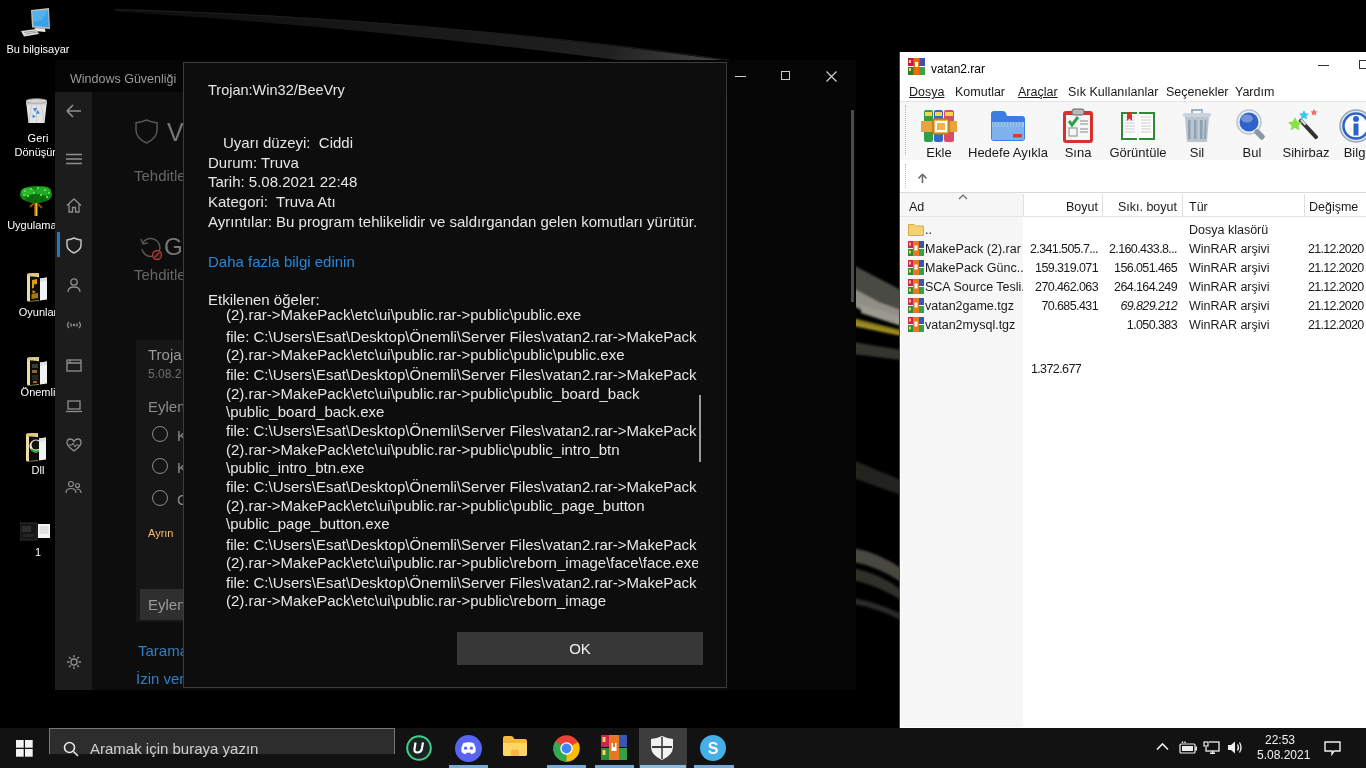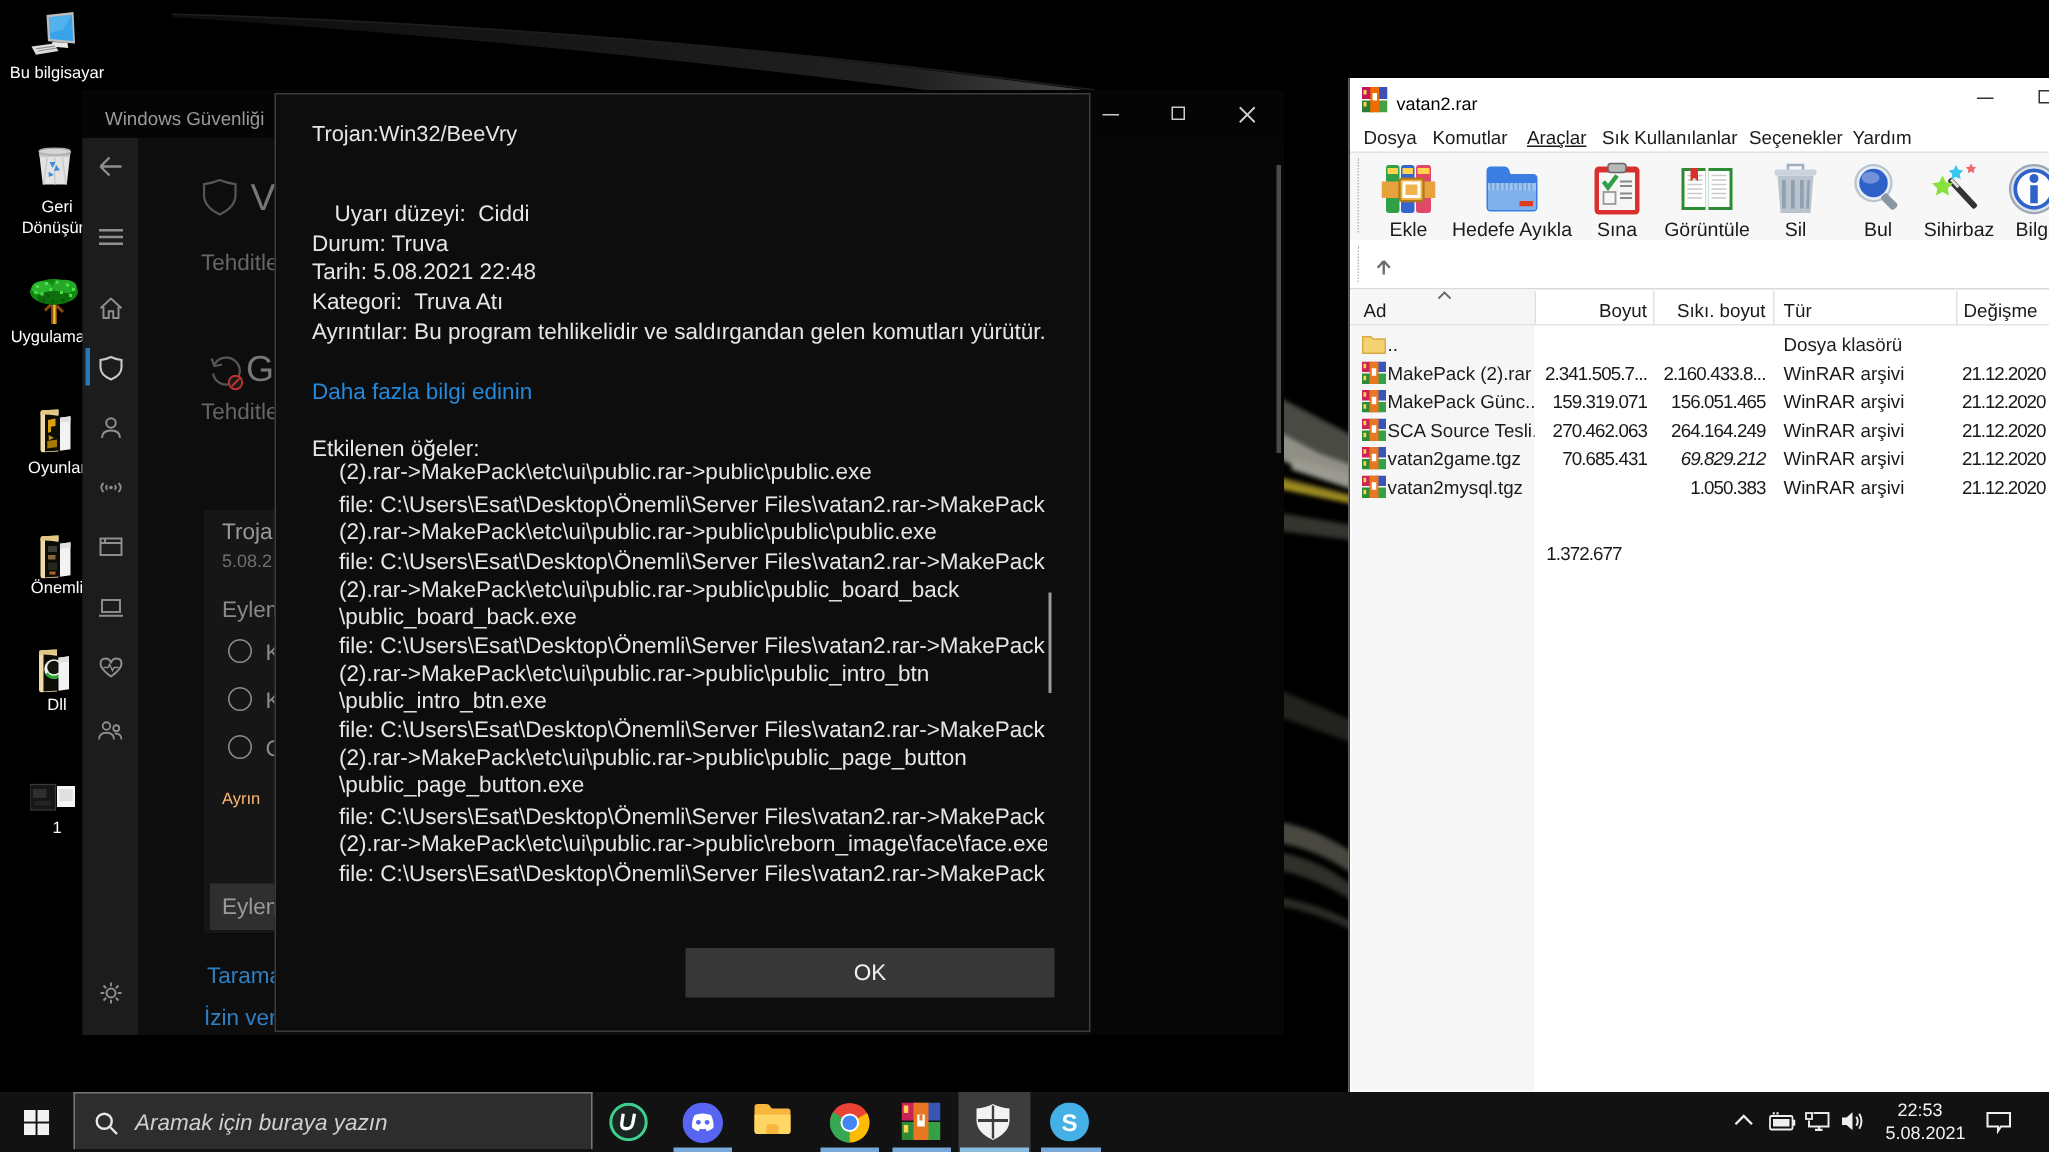--- a/index.html
+++ b/index.html
@@ -245,20 +245,21 @@
       <div class="li" style="top: 94px;">\public_board_back.exe</div>
       <div class="li" style="top: 113px;">file: C:\Users\Esat\Desktop\Önemli\Server Files\vatan2.rar-&gt;MakePack</div>
       <div class="li" style="top: 132px;">(2).rar-&gt;MakePack\etc\ui\public.rar-&gt;public\public_intro_btn</div>
       <div class="li" style="top: 150px;">\public_intro_btn.exe</div>
       <div class="li" style="top: 169px;">file: C:\Users\Esat\Desktop\Önemli\Server Files\vatan2.rar-&gt;MakePack</div>
       <div class="li" style="top: 188px;">(2).rar-&gt;MakePack\etc\ui\public.rar-&gt;public\public_page_button</div>
       <div class="li" style="top: 206px;">\public_page_button.exe</div>
       <div class="li" style="top: 227px;">file: C:\Users\Esat\Desktop\Önemli\Server Files\vatan2.rar-&gt;MakePack</div>
       <div class="li" style="top: 245px;">(2).rar-&gt;MakePack\etc\ui\public.rar-&gt;public\reborn_image\face\face.exe</div>
       <div class="li" style="top: 265px;">file: C:\Users\Esat\Desktop\Önemli\Server Files\vatan2.rar-&gt;MakePack</div>
+      <div class="li" style="top: 283px;">(2).rar-&gt;MakePack\etc\ui\public.rar-&gt;public\reborn_image</div>
     </div>
   <div class="abs" style="left:515px;top:332px;width:2px;height:67px;background:#9a9a9a;"></div>
   <div class="abs" style="left:273px;top:569px;width:246px;height:33px;background:#373737;color:#f0f0f0;
        text-align:center;line-height:33px;font-size:15px;">OK</div>
 </div>
 
 <div id="rar">
   <svg class="abs" style="left:8px;top:6px;" width="17" height="17" viewBox="0 0 17 17">
     <rect x="0" y="0" width="8" height="8" fill="#c2185b"></rect>
       <rect x="9" y="0" width="8" height="8" fill="#3f51b5"></rect>
@@ -266,21 +267,21 @@
       <rect x="9" y="9" width="8" height="8" fill="#43a047"></rect>
     <rect x="5.5" y="0" width="6" height="17" fill="#ef6c00"></rect>
       <rect x="7" y="4" width="3" height="5" fill="#fff"></rect>
     <rect x="1" y="2" width="2" height="3" fill="#ffd54f"></rect>
       <rect x="1" y="10" width="2" height="3" fill="#ffd54f"></rect>
   </svg>
   <div class="abs" style="left:31px;top:10px;font-size:12px;color:#000;">vatan2.rar</div>
   <div class="abs" style="left:418px;top:13px;width:11px;height:1px;background:#333;"></div>
   <div class="abs" style="left:459px;top:8px;width:9px;height:9px;border:1px solid #333;"></div>
   <div class="abs" style="left:0;top:33px;width:100%;height:16px;font-size:12.5px;color:#1a1a1a;">
-    <span class="abs" style="left:9px;">Dosya</span>
+    <span class="abs" style="left:9px;text-decoration:underline;">Dosya</span>
       <span class="abs" style="left:55px;">Komutlar</span>
     <span class="abs" style="left:118px;text-decoration:underline;">Araçlar</span>
       <span class="abs" style="left:168px;">Sık Kullanılanlar</span>
     <span class="abs" style="left:266px;">Seçenekler</span>
       <span class="abs" style="left:335px;">Yardım</span>
   </div>
   <div class="abs" style="left:0;top:49px;width:100%;height:59px;background:#f7f7f7;border-top:1px solid #e3e3e3;"></div>
   <div class="abs" style="left:5px;top:53px;width:1px;height:50px;border-left:1px dotted #b5b5b5;"></div>
   <div id="tb-icons">
       <div class="abs" style="left:18px;top:56px;width:42px;height:38px;text-align:center;"><svg width="36" height="36" viewBox="0 0 36 36">
@@ -471,21 +472,21 @@
     </div>
 </div>
 
 <div id="taskbar">
   <svg class="abs" style="left:16px;top:12px;" width="17" height="17" viewBox="0 0 17 17">
     <rect x="0" y="0" width="7.7" height="7.7" fill="#f2f2f2"></rect>
       <rect x="9" y="0" width="7.7" height="7.7" fill="#f2f2f2"></rect>
     <rect x="0" y="9" width="7.7" height="7.7" fill="#f2f2f2"></rect>
       <rect x="9" y="9" width="7.7" height="7.7" fill="#f2f2f2"></rect>
   </svg>
-  <div class="abs" style="left:49px;top:0px;width:346px;height:38px;background:#2d2d2d;border:1px solid #767676;border-bottom:none;font-style:italic;">
+  <div class="abs" style="left:49px;top:0px;width:346px;height:26px;background:#2d2d2d;border:1px solid #767676;border-bottom:none;">
     <svg class="abs" style="left:13px;top:12px;" width="16" height="16" viewBox="0 0 16 16">
       <circle cx="6.5" cy="6.5" r="5" stroke="#e8e8e8" stroke-width="1.6" fill="none"></circle>
       <path d="M10.5 10.5 L15 15" stroke="#e8e8e8" stroke-width="1.6"></path>
     </svg>
     <div class="abs" style="left:40px;top:11px;font-size:15px;color:#cfcfcf;">Aramak için buraya yazın</div>
   </div>
   <div class="abs" style="left:639px;top:0;width:48px;height:40px;background:#3d3d3d;"></div>
   <div id="tbicons2">
       <div class="abs" style="left:406px;top:7px;"><svg width="26" height="26" viewBox="0 0 26 26">
           <circle cx="13" cy="13" r="11.8" fill="#1b2624" stroke="#3ecf8e" stroke-width="2"></circle>

